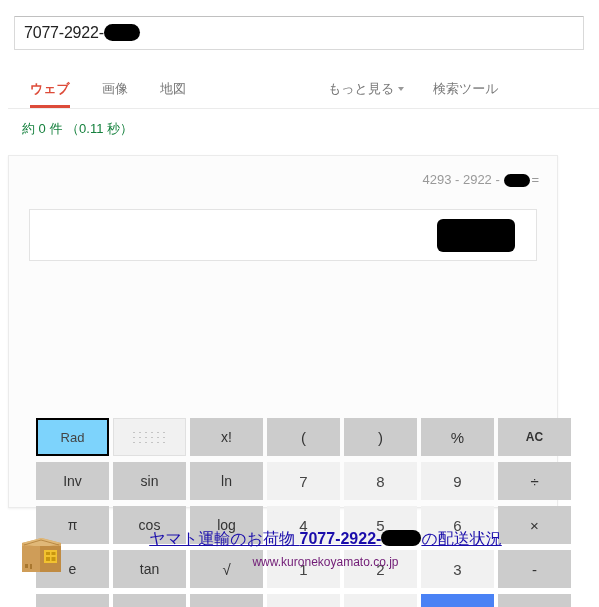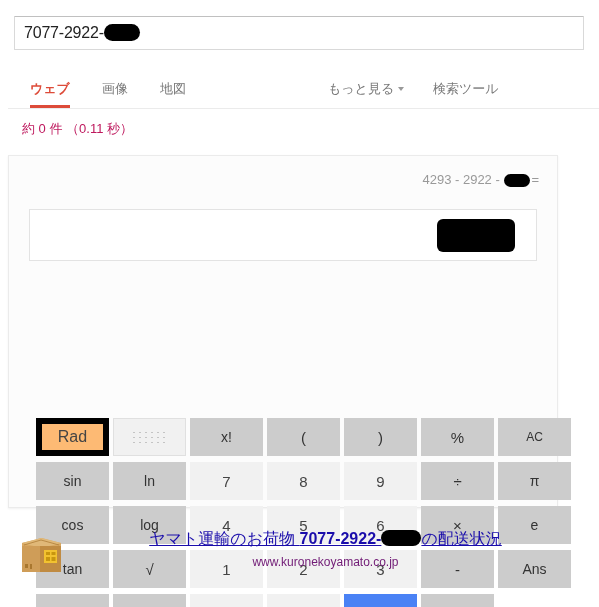--- a/index.html
+++ b/index.html
@@ -99,21 +99,21 @@
     position: relative;
     top: -1px;
   }
 
   
   .resultstats {
     position: absolute;
     left: 22px;
     top: 120px;
     font-size: 13px;
-    color: #be185d;
+    color: #15803d;
     white-space: nowrap;
   }
 
   
   .calc-card {
     position: absolute;
     left: 8px;
     top: 155px;
     width: 550px;
     height: 353px;
@@ -185,39 +185,39 @@
     color: #444444;
     font-size: 15px;
   }
   .key.eq {
     background: #4a82f5;
     color: #ffffff;
     font-weight: bold;
     font-size: 17px;
   }
   .key.mode-sel {
-    background: #fdba74;
-    border: 6px solid #000000;
-    font-size: 16px;
+    background: #7dd3fc;
+    border: 2px solid #000000;
+    font-size: 13px;
     color: #444444;
   }
   .key.mode-alt {
     background: #f1f1f1;
     border: 1px solid #e0e0e0;
   }
   
   .dotgrid {
     width: 38px;
     height: 15px;
     background-image: radial-gradient(#c4c4c4 0.9px, transparent 1px);
     background-size: 6px 5px;
     background-position: 0 0;
   }
   .key.op { font-size: 15px; }
-  .key.small { font-size: 12px; }
+  .key.small { font-size: 12px; font-weight: bold; }
 
   
   .result {
     position: absolute;
     left: 18px;
     top: 528px;
     width: 560px;
     text-align: center;
   }
   .result-icon {
@@ -301,20 +301,23 @@
       <div class="key op">
           <span>)</span>
         </div>
       <div class="key op">
           <span>%</span>
         </div>
       <div class="key small">
           <span>AC</span>
         </div>
 
+      <div class="key">
+          <span>Inv</span>
+        </div>
       <div class="key">
           <span>sin</span>
         </div>
       <div class="key">
           <span>ln</span>
         </div>
       <div class="key num">
           <span>7</span>
         </div>
       <div class="key num">

